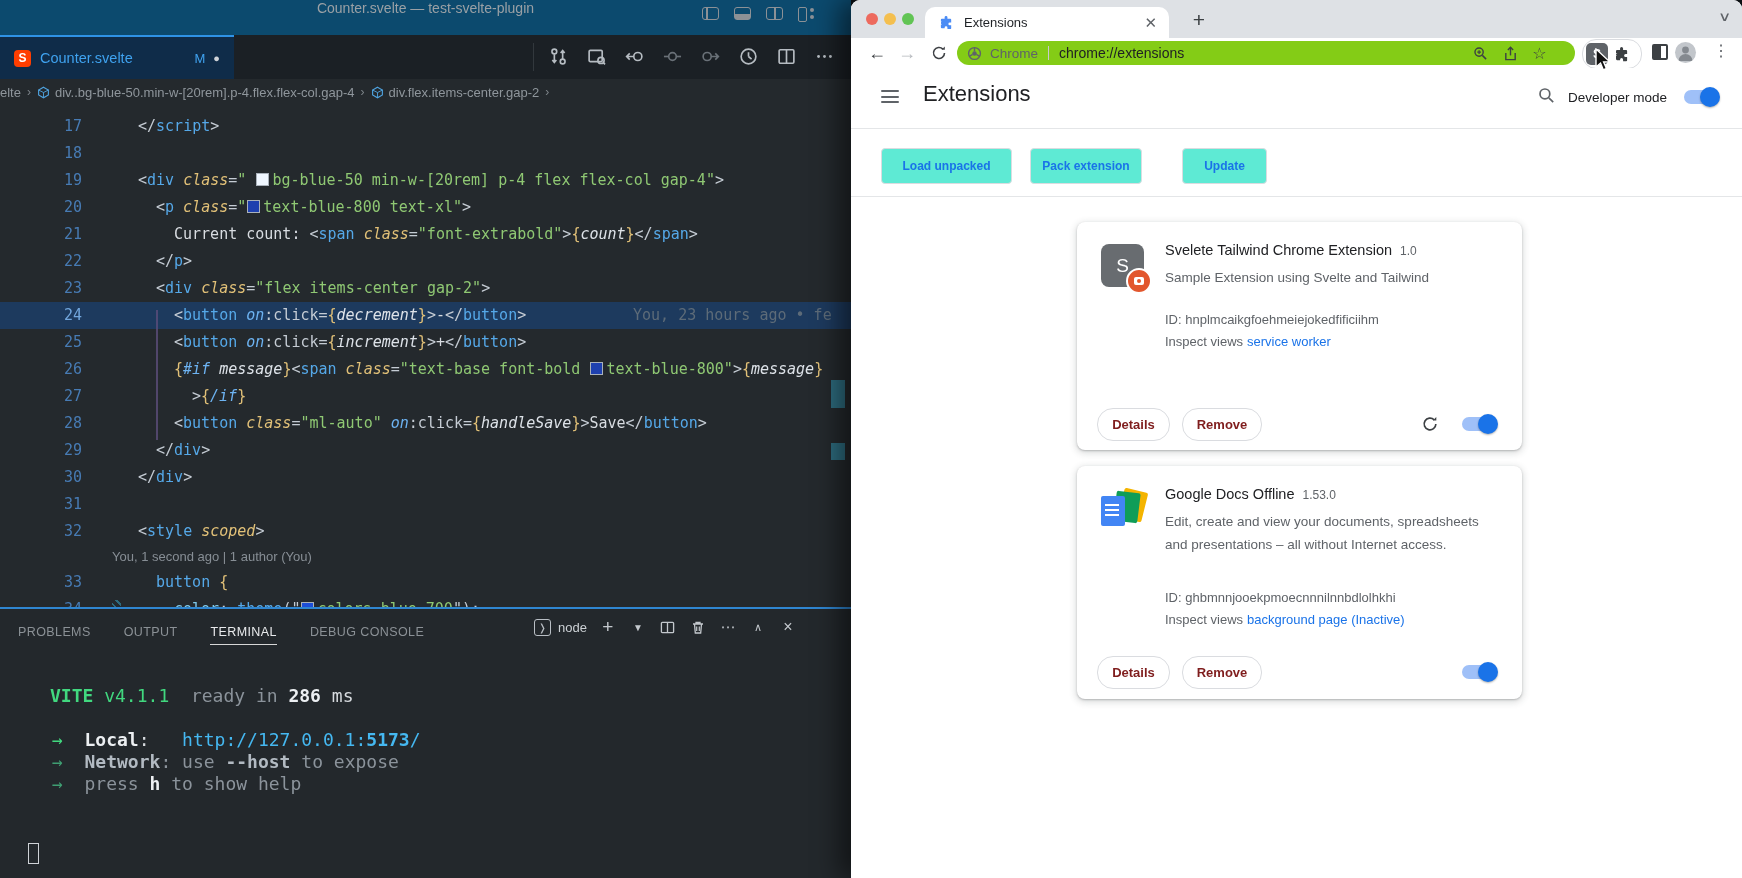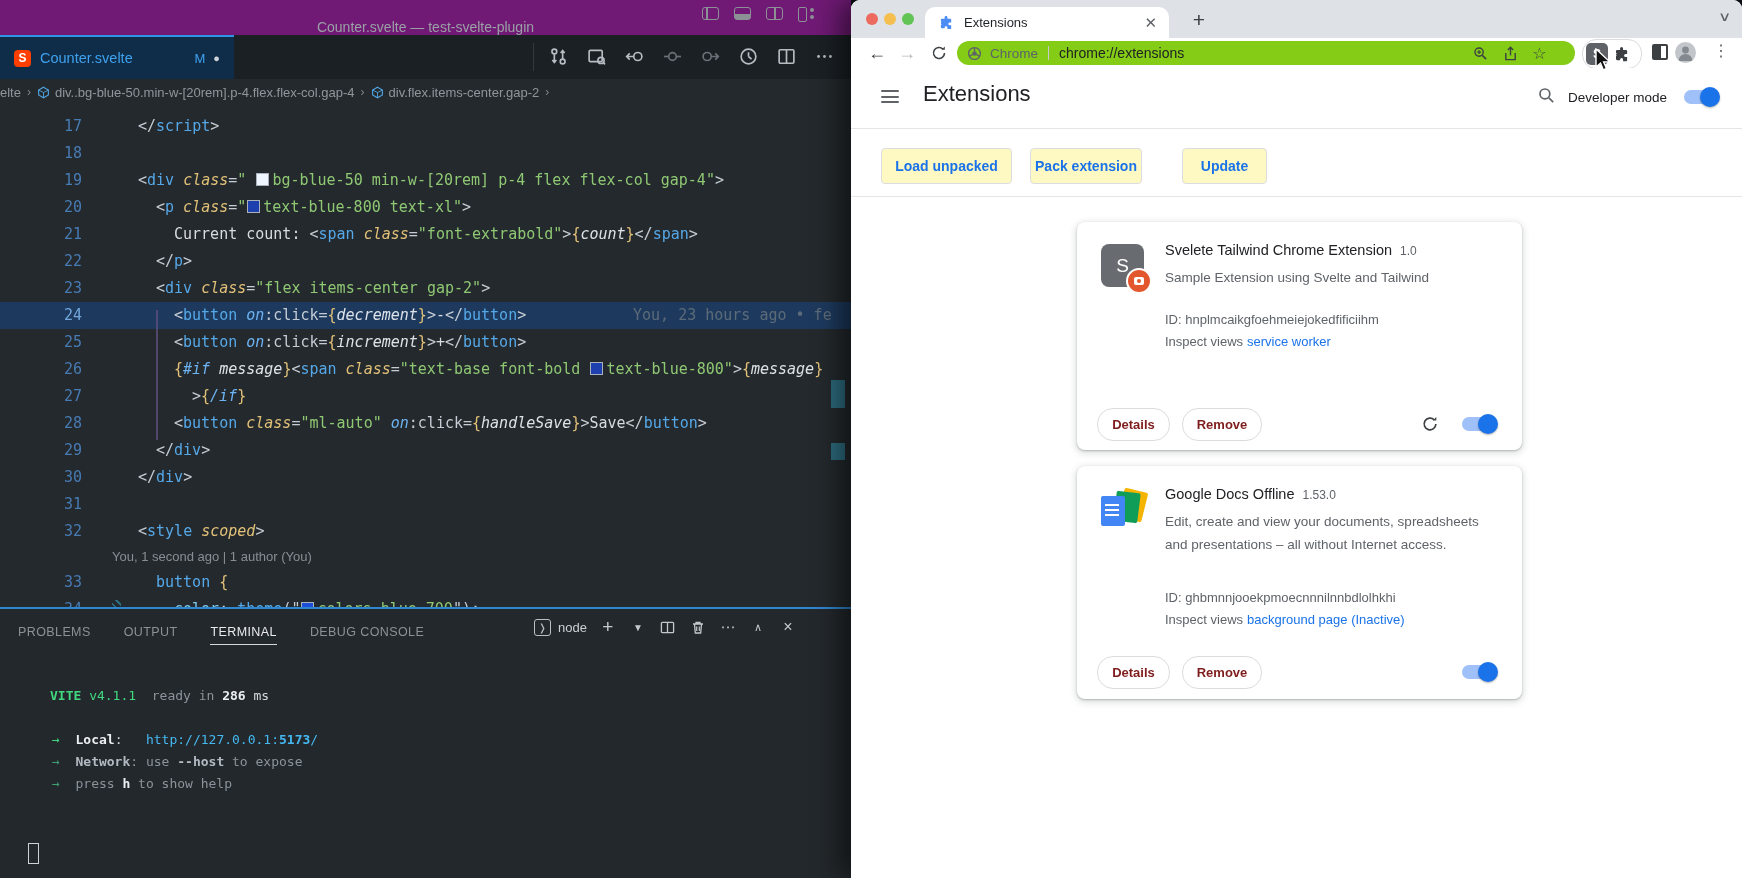--- a/index.html
+++ b/index.html
@@ -1,20 +1,20 @@
 <!DOCTYPE html>
 <html><head>
 <meta charset="utf-8">
 <style>
   html,body{margin:0;padding:0;background:#0c1014;width:1742px;height:878px;overflow:hidden;
     font-family:"Liberation Sans",sans-serif;-webkit-font-smoothing:antialiased;}
   
   #vscode{position:absolute;left:0;top:0;width:851px;height:878px;background:#24292d;overflow:hidden}
-  #vs-titlebar{position:absolute;left:0;top:0;width:100%;height:35px;background:#701a75;
-    color:#9aa0a5;font-size:14px;display:flex;align-items:flex-end;justify-content:center}
+  #vs-titlebar{position:absolute;left:0;top:0;width:100%;height:35px;background:#0c4a6e;
+    color:#9aa0a5;font-size:14px;display:flex;align-items:flex-start;justify-content:center}
   #vs-title-icons{position:absolute;right:36px;top:7px;display:flex;gap:15px}
   .wicon{width:17px;height:13px;border:1.6px solid #8c9196;border-radius:3px;position:relative;box-sizing:border-box}
   .wicon.leftbar:before{content:"";position:absolute;left:3px;top:0;bottom:0;width:1.6px;background:#8c9196}
   .wicon.bottomfill:before{content:"";position:absolute;left:0;right:0;bottom:0;height:5px;background:#8c9196}
   .wicon.rightbar:before{content:"";position:absolute;right:6px;top:0;bottom:0;width:1.6px;background:#8c9196}
   .wicon.layout{border:none}
   .wicon.layout:before{content:"";position:absolute;left:0;top:0;width:7px;height:13px;border:1.6px solid #8c9196;border-radius:2px}
   .wicon.layout:after{content:"";position:absolute;right:1px;top:1px;width:4px;height:4px;border-radius:50%;
      box-shadow:0 7px 0 #8c9196;background:#8c9196}
   #vs-tabbar{position:absolute;left:0;top:35px;width:100%;height:44px;background:#1b2025;border-bottom:1px solid #121619}
@@ -56,21 +56,21 @@
   #panel-header{position:absolute;left:0;top:0;width:100%;height:46px;display:flex;align-items:center}
   #panel-tabs{display:flex;margin-left:18px;gap:33px}
   .ptab{font-size:12.5px;letter-spacing:.4px;color:#8b9196;padding:6px 0 5px}
   .ptab.active{color:#e8eaec;border-bottom:1px solid #d7d7d7}
   #panel-actions{position:absolute;left:534px;top:9px;display:flex;align-items:center;gap:12px;color:#c3c8cd}
   .term-chip{display:flex;align-items:center;gap:7px;color:#ccd1d5;font-size:13px}
   .term-box{width:17px;height:17px;border:1.4px solid #b9bfc5;border-radius:3px;font-size:10px;
     display:flex;align-items:center;justify-content:center;color:#b9bfc5;box-sizing:border-box}
   .pai{font-size:15px;color:#c3c8cd;display:flex;align-items:center;justify-content:center;width:18px;height:18px}
   #terminal{position:absolute;left:0;top:46px;right:0;bottom:0;font-family:"DejaVu Sans Mono",monospace;
-    font-size:13px;padding:30px 0 8px 28px}
+    font-size:18px;padding:30px 0 8px 28px}
   .tl{height:22px;line-height:22px;white-space:pre}
   .tk-vite{color:#41d87f;font-weight:bold}.tk-vgreen{color:#41d87f}
   .tk-tdim{color:#8b939b}.tk-tdimb{color:#b2bac2;font-weight:bold}
   .tk-tbold{color:#eceff2;font-weight:bold}.tk-twhite{color:#d7dbdf}
   .tk-turl{color:#45b8f1}.tk-turlb{color:#45b8f1;font-weight:bold}
   .tk-arrow{color:#41d87f}.tk-arrowdim{color:#3f9e72}
   #term-cursor{position:absolute;left:28px;top:188px;width:11px;height:21px;border:1.4px solid #cfd3d7;box-sizing:border-box}
   
   #chrome{position:absolute;left:851px;top:0;width:891px;height:878px;background:#fff;
     border-radius:9px 9px 0 0;box-shadow:-12px 0 26px rgba(0,0,0,.5);overflow:hidden}
@@ -106,22 +106,22 @@
   #hamburger{position:absolute;left:30px;top:22px;width:18px;height:13px}
   #hamburger div{height:2px;background:#5f6368;margin-bottom:3.5px;border-radius:1px}
   #page-title{position:absolute;left:72px;top:13px;font-size:22px;color:#202124}
   #hdr-search{position:absolute;left:687px;top:19px}
   #devmode-label{position:absolute;left:717px;top:22px;font-size:13.5px;color:#202124}
   .toggle{width:34px;height:14px;border-radius:7px;background:#9fc0f8;position:relative}
   .toggle .knob{position:absolute;right:-2px;top:-3px;width:20px;height:20px;border-radius:50%;background:#1a73e8;
     box-shadow:0 1px 2px rgba(0,0,0,.3)}
   #devmode-toggle{position:absolute;left:833px;top:22px}
   .hdivider{position:absolute;left:0;width:100%;height:1px;background:#e4e6e8}
-  .cbtn{position:absolute;top:80px;height:36px;border:1px solid #dadce0;border-radius:4px;background:#fef9c3;
-    color:#1a73e8;font-size:14px;font-weight:bold;display:flex;align-items:center;justify-content:center;box-sizing:border-box}
+  .cbtn{position:absolute;top:80px;height:36px;border:1px solid #dadce0;border-radius:4px;background:#5eead4;
+    color:#1a73e8;font-size:12px;font-weight:bold;display:flex;align-items:center;justify-content:center;box-sizing:border-box}
   
   .card{position:absolute;left:226px;width:445px;background:#fff;border-radius:8px;
     box-shadow:0 1px 2px rgba(60,64,67,.3),0 2px 6px 2px rgba(60,64,67,.15)}
   .card .cname{position:absolute;left:88px;top:20px;font-size:14.5px;color:#202124}
   .card .cver{color:#5f6368;margin-left:8px;font-size:12px}
   .card .cdesc{position:absolute;left:88px;top:44px;width:320px;font-size:13.5px;color:#5f6368;line-height:23px}
   .card .cid{position:absolute;left:88px;width:340px;font-size:13px;color:#5f6368}
   .card .cinspect{position:absolute;left:88px;font-size:13px;color:#5f6368}
   .card .cinspect a{color:#1a73e8;text-decoration:none;margin-left:4px}
   .cfbtn{position:absolute;height:33px;border:1px solid #dadce0;border-radius:16px;background:#fff;color:#7f1d1d;

